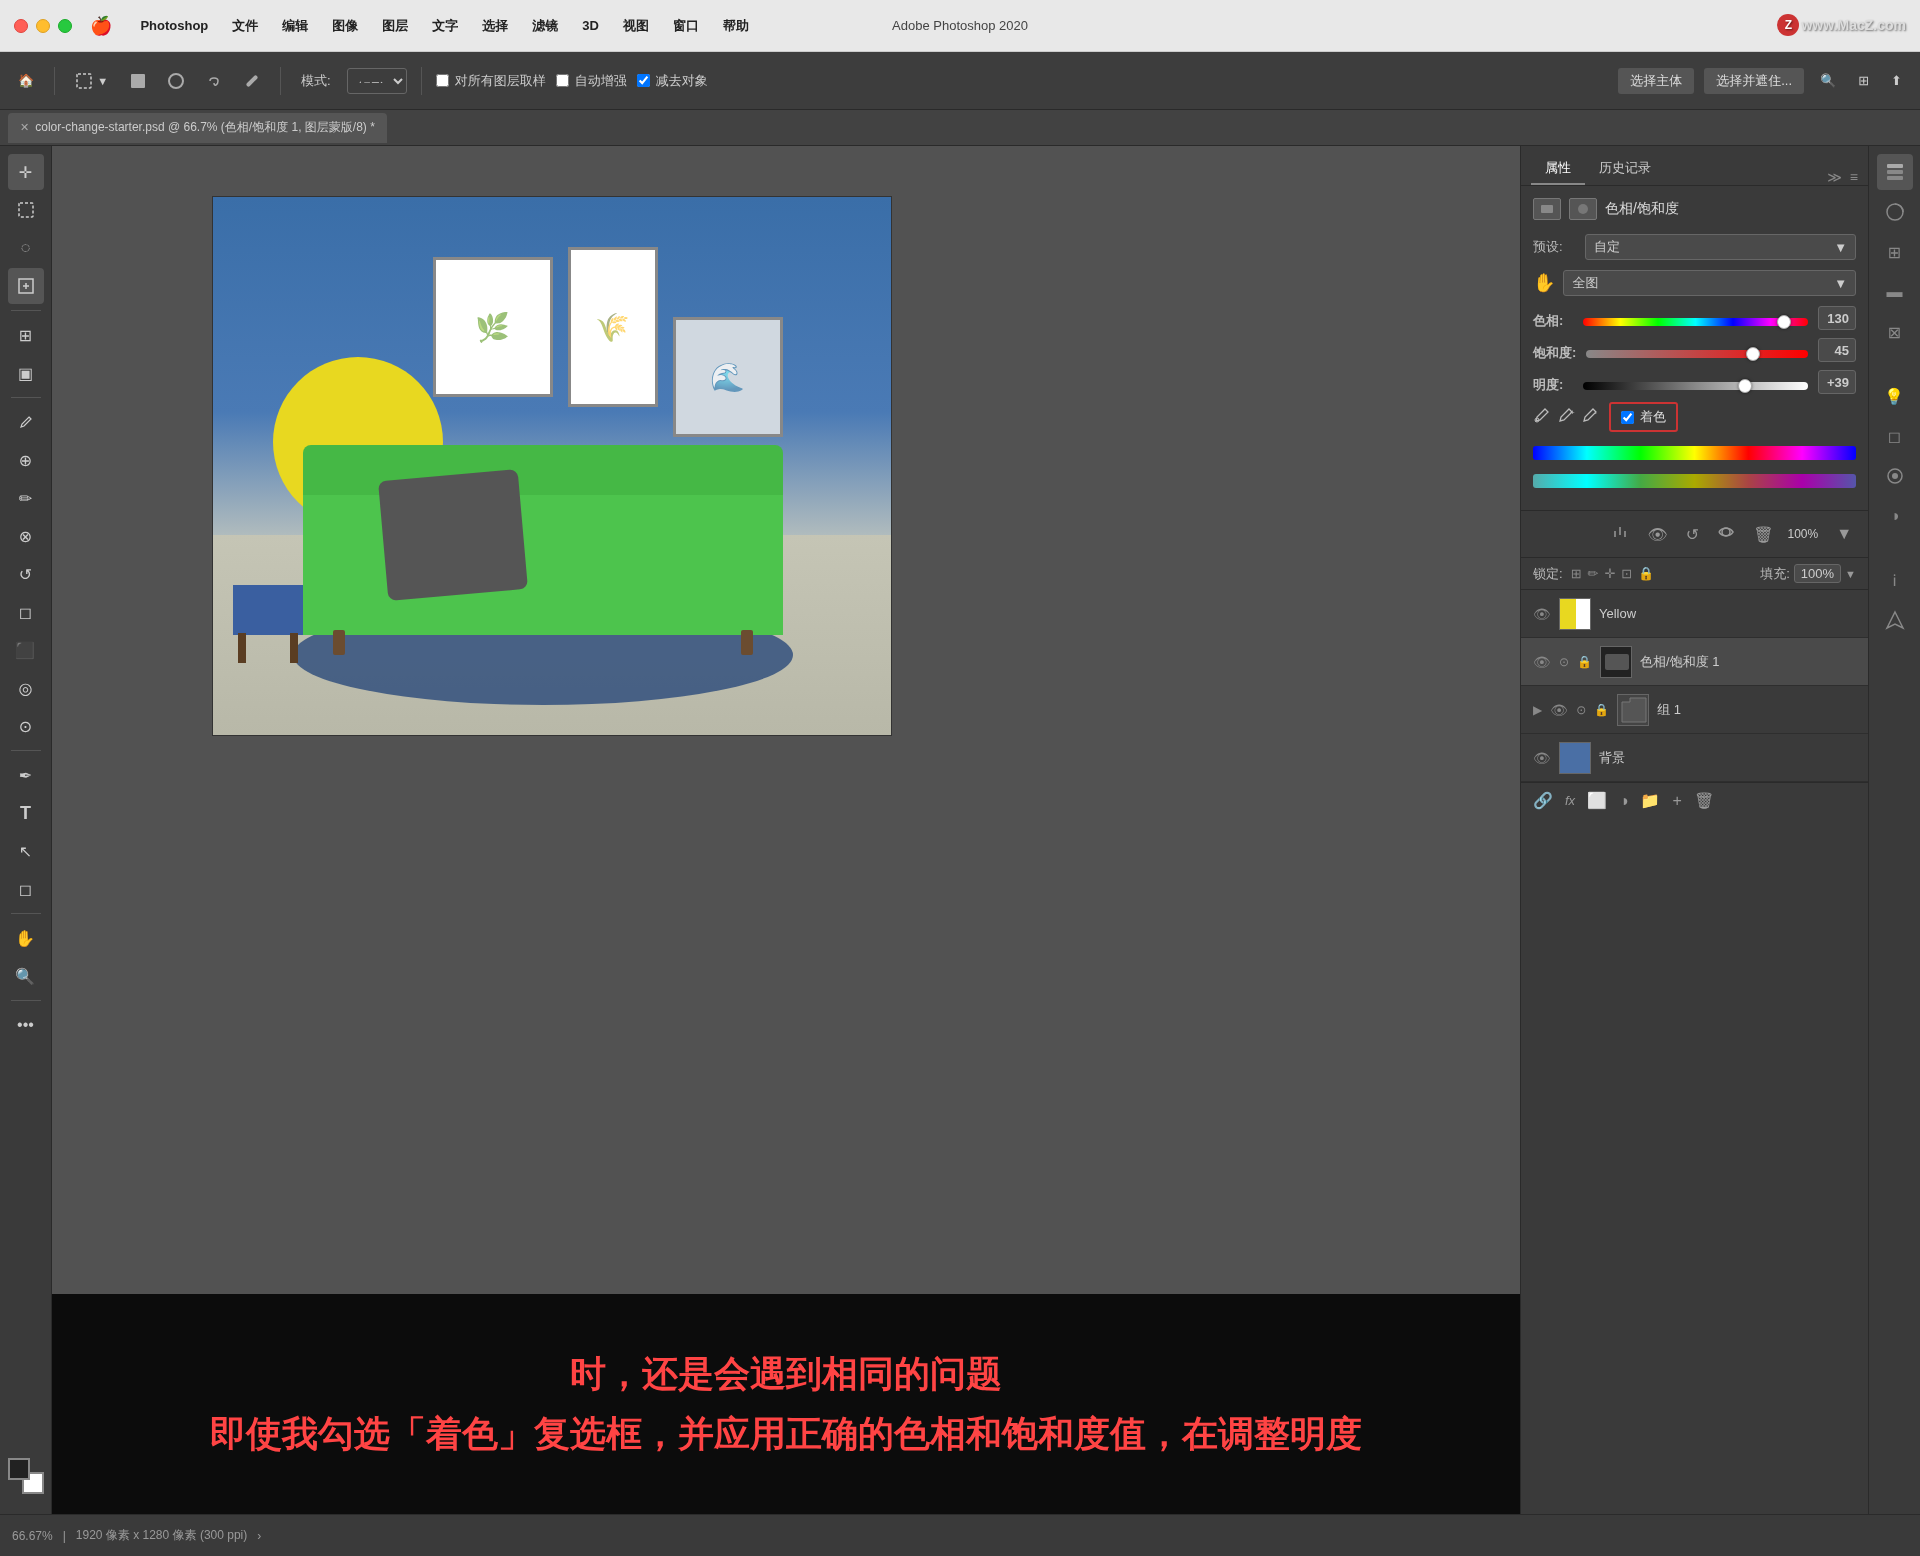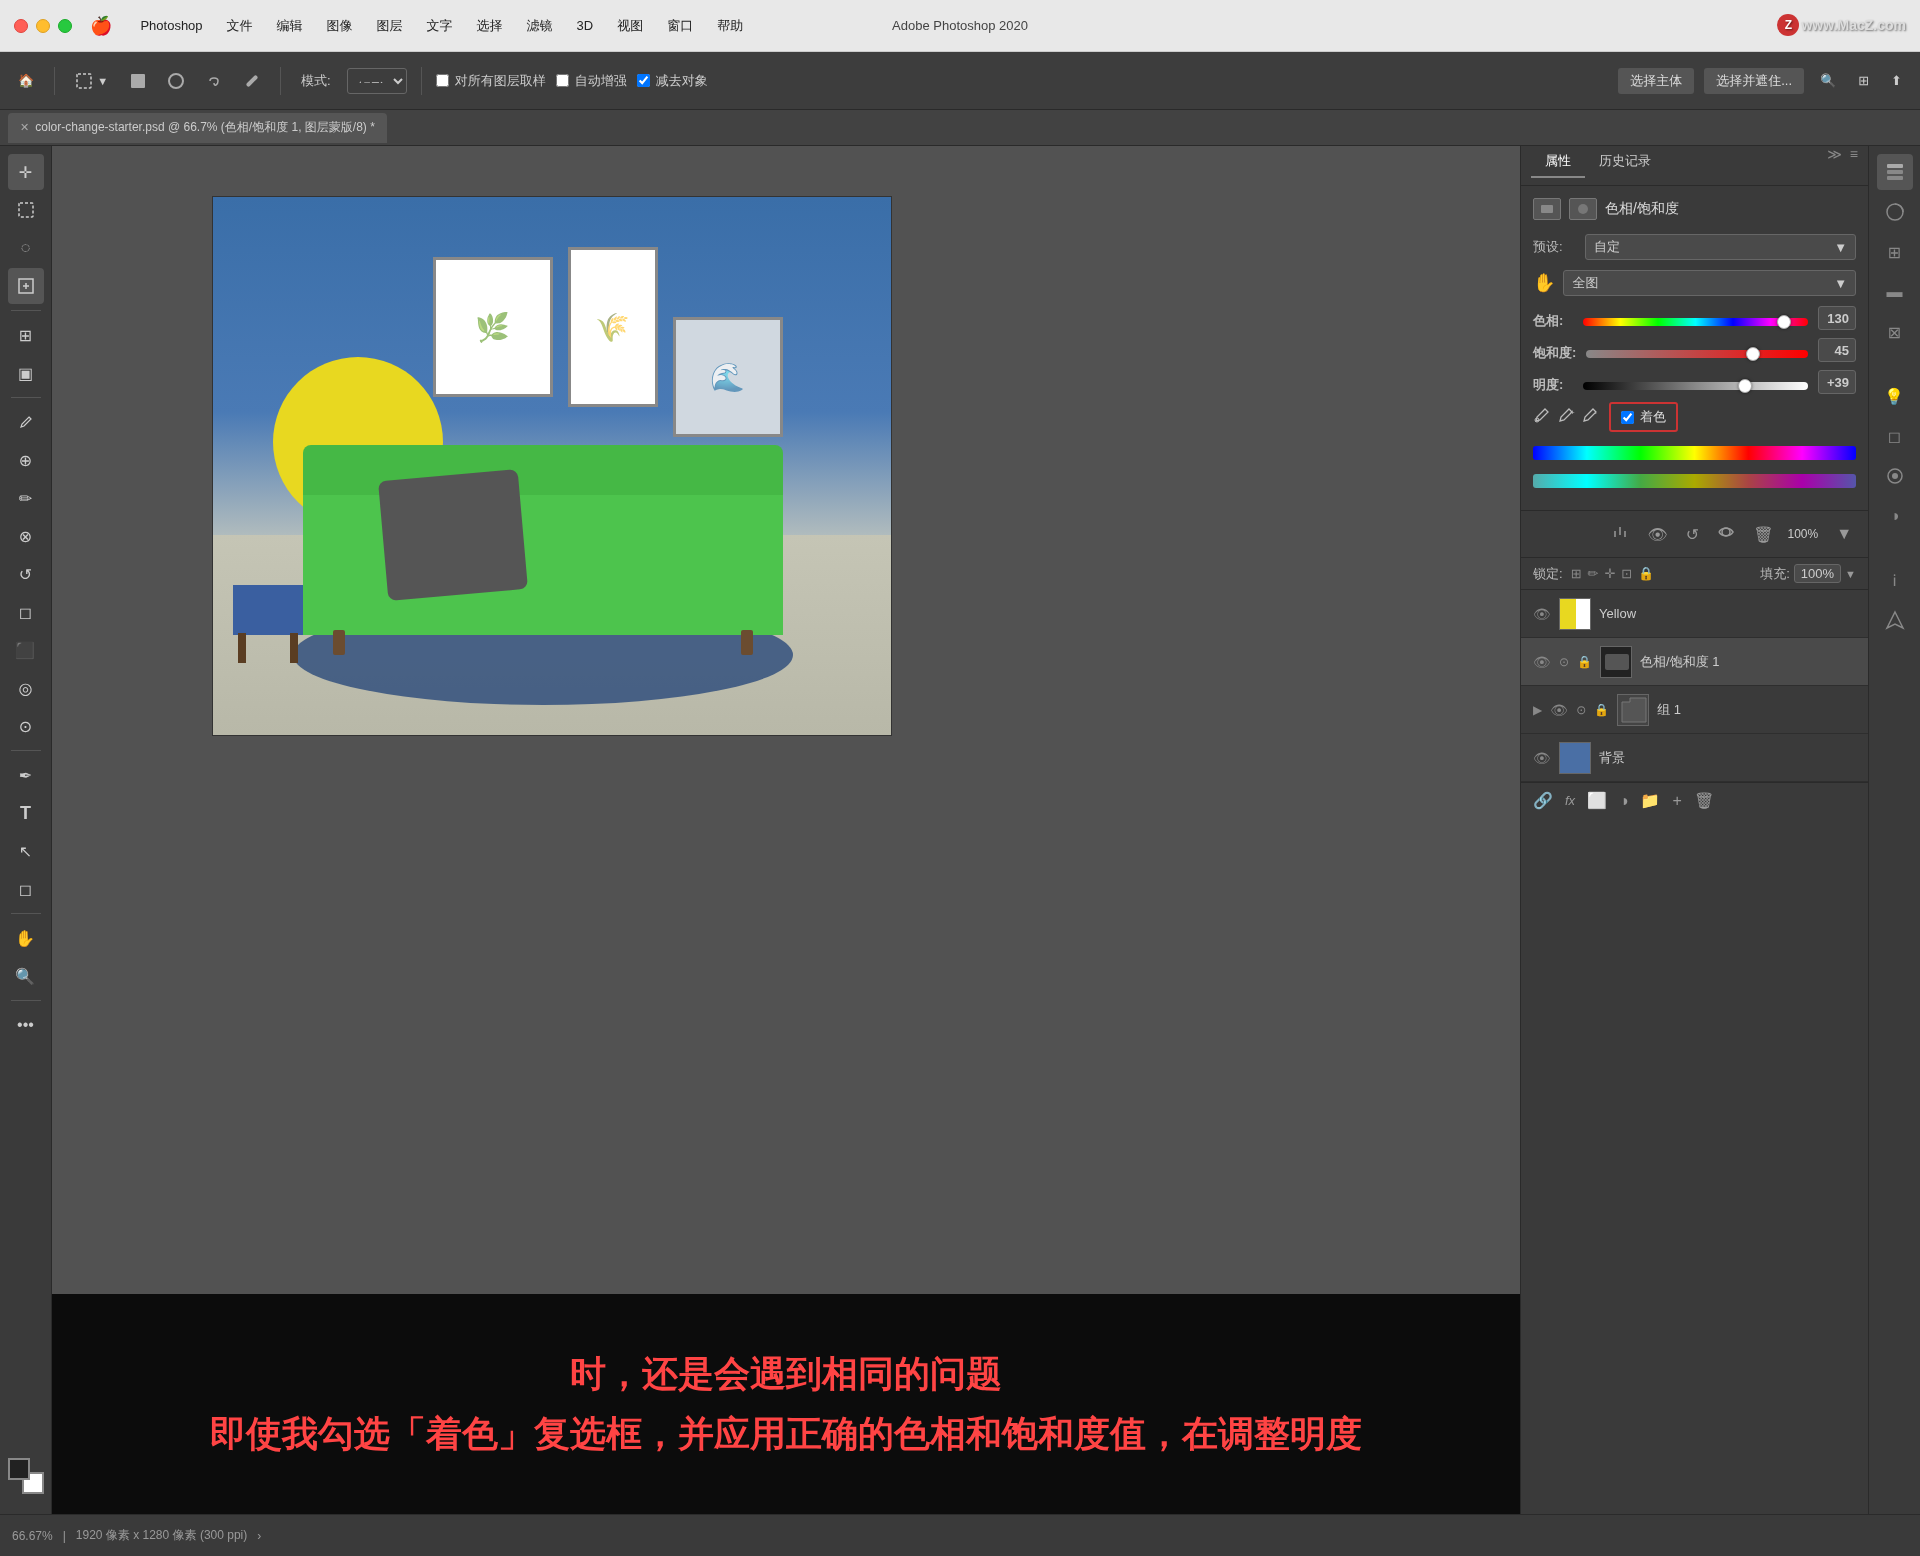--- a/index.html
+++ b/index.html
@@ -50,20 +50,21 @@
       display: flex;
       align-items: center;
       gap: 4px;
       font-size: 13px;
       color: #222;
     }
     .menu-item {
       padding: 4px 10px;
       cursor: pointer;
       border-radius: 4px;
+      font-weight: bold;
     }
     .title-center {
       position: absolute;
       left: 50%;
       transform: translateX(-50%);
       font-size: 13px;
       color: #444;
     }
 
     
@@ -354,21 +355,21 @@
       flex-direction: column;
       border-left: 1px solid #2a2a2a;
       flex-shrink: 0;
     }
 
     
     .panel-tabs {
       display: flex;
       background: #3a3a3a;
       border-bottom: 1px solid #2a2a2a;
-      align-items: flex-start;
+      align-items: flex-end;
       height: 40px;
       padding: 0 10px;
     }
     .panel-tab {
       color: #ccc;
       font-size: 13px;
       padding: 6px 14px;
       cursor: pointer;
       border-bottom: 2px solid transparent;
     }

